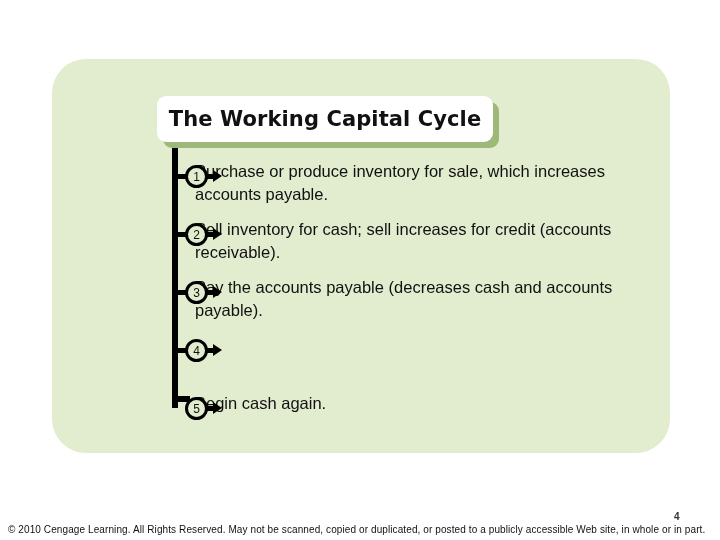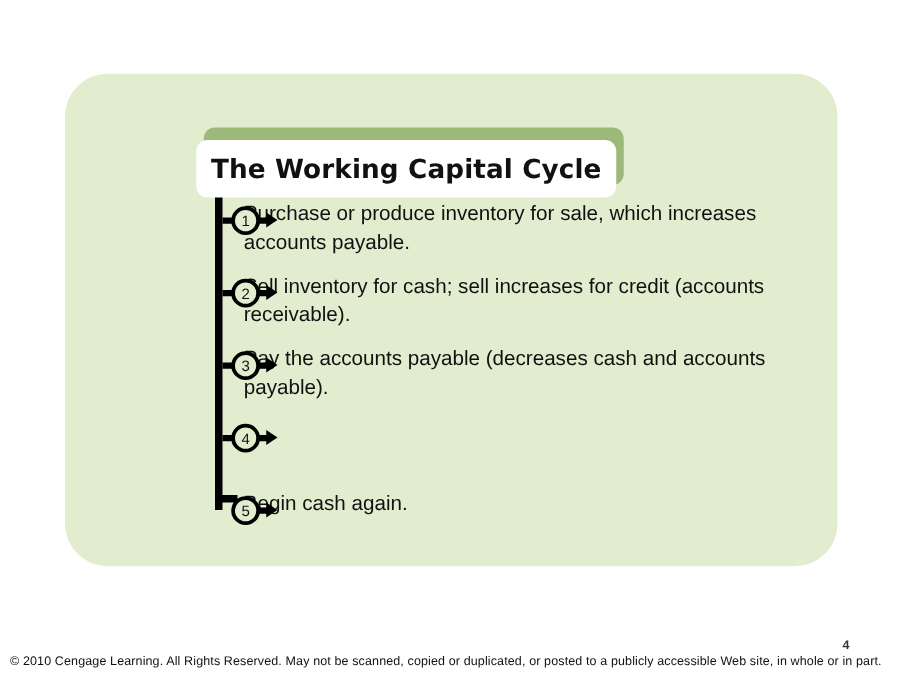--- a/index.html
+++ b/index.html
@@ -47,21 +47,20 @@
     position: absolute;
     left: 0;
     top: 0;
     width: 336px;
     height: 46px;
     background: #ffffff;
     border-radius: 9px;
     display: flex;
     align-items: center;
     justify-content: center;
-    margin-top: 16px;
   }
   #title-text {
     font-family: "DejaVu Sans", sans-serif;
     font-weight: bold;
     font-size: 21px;
     color: #111111;
     letter-spacing: 0.1px;
     white-space: nowrap;
   }
 

